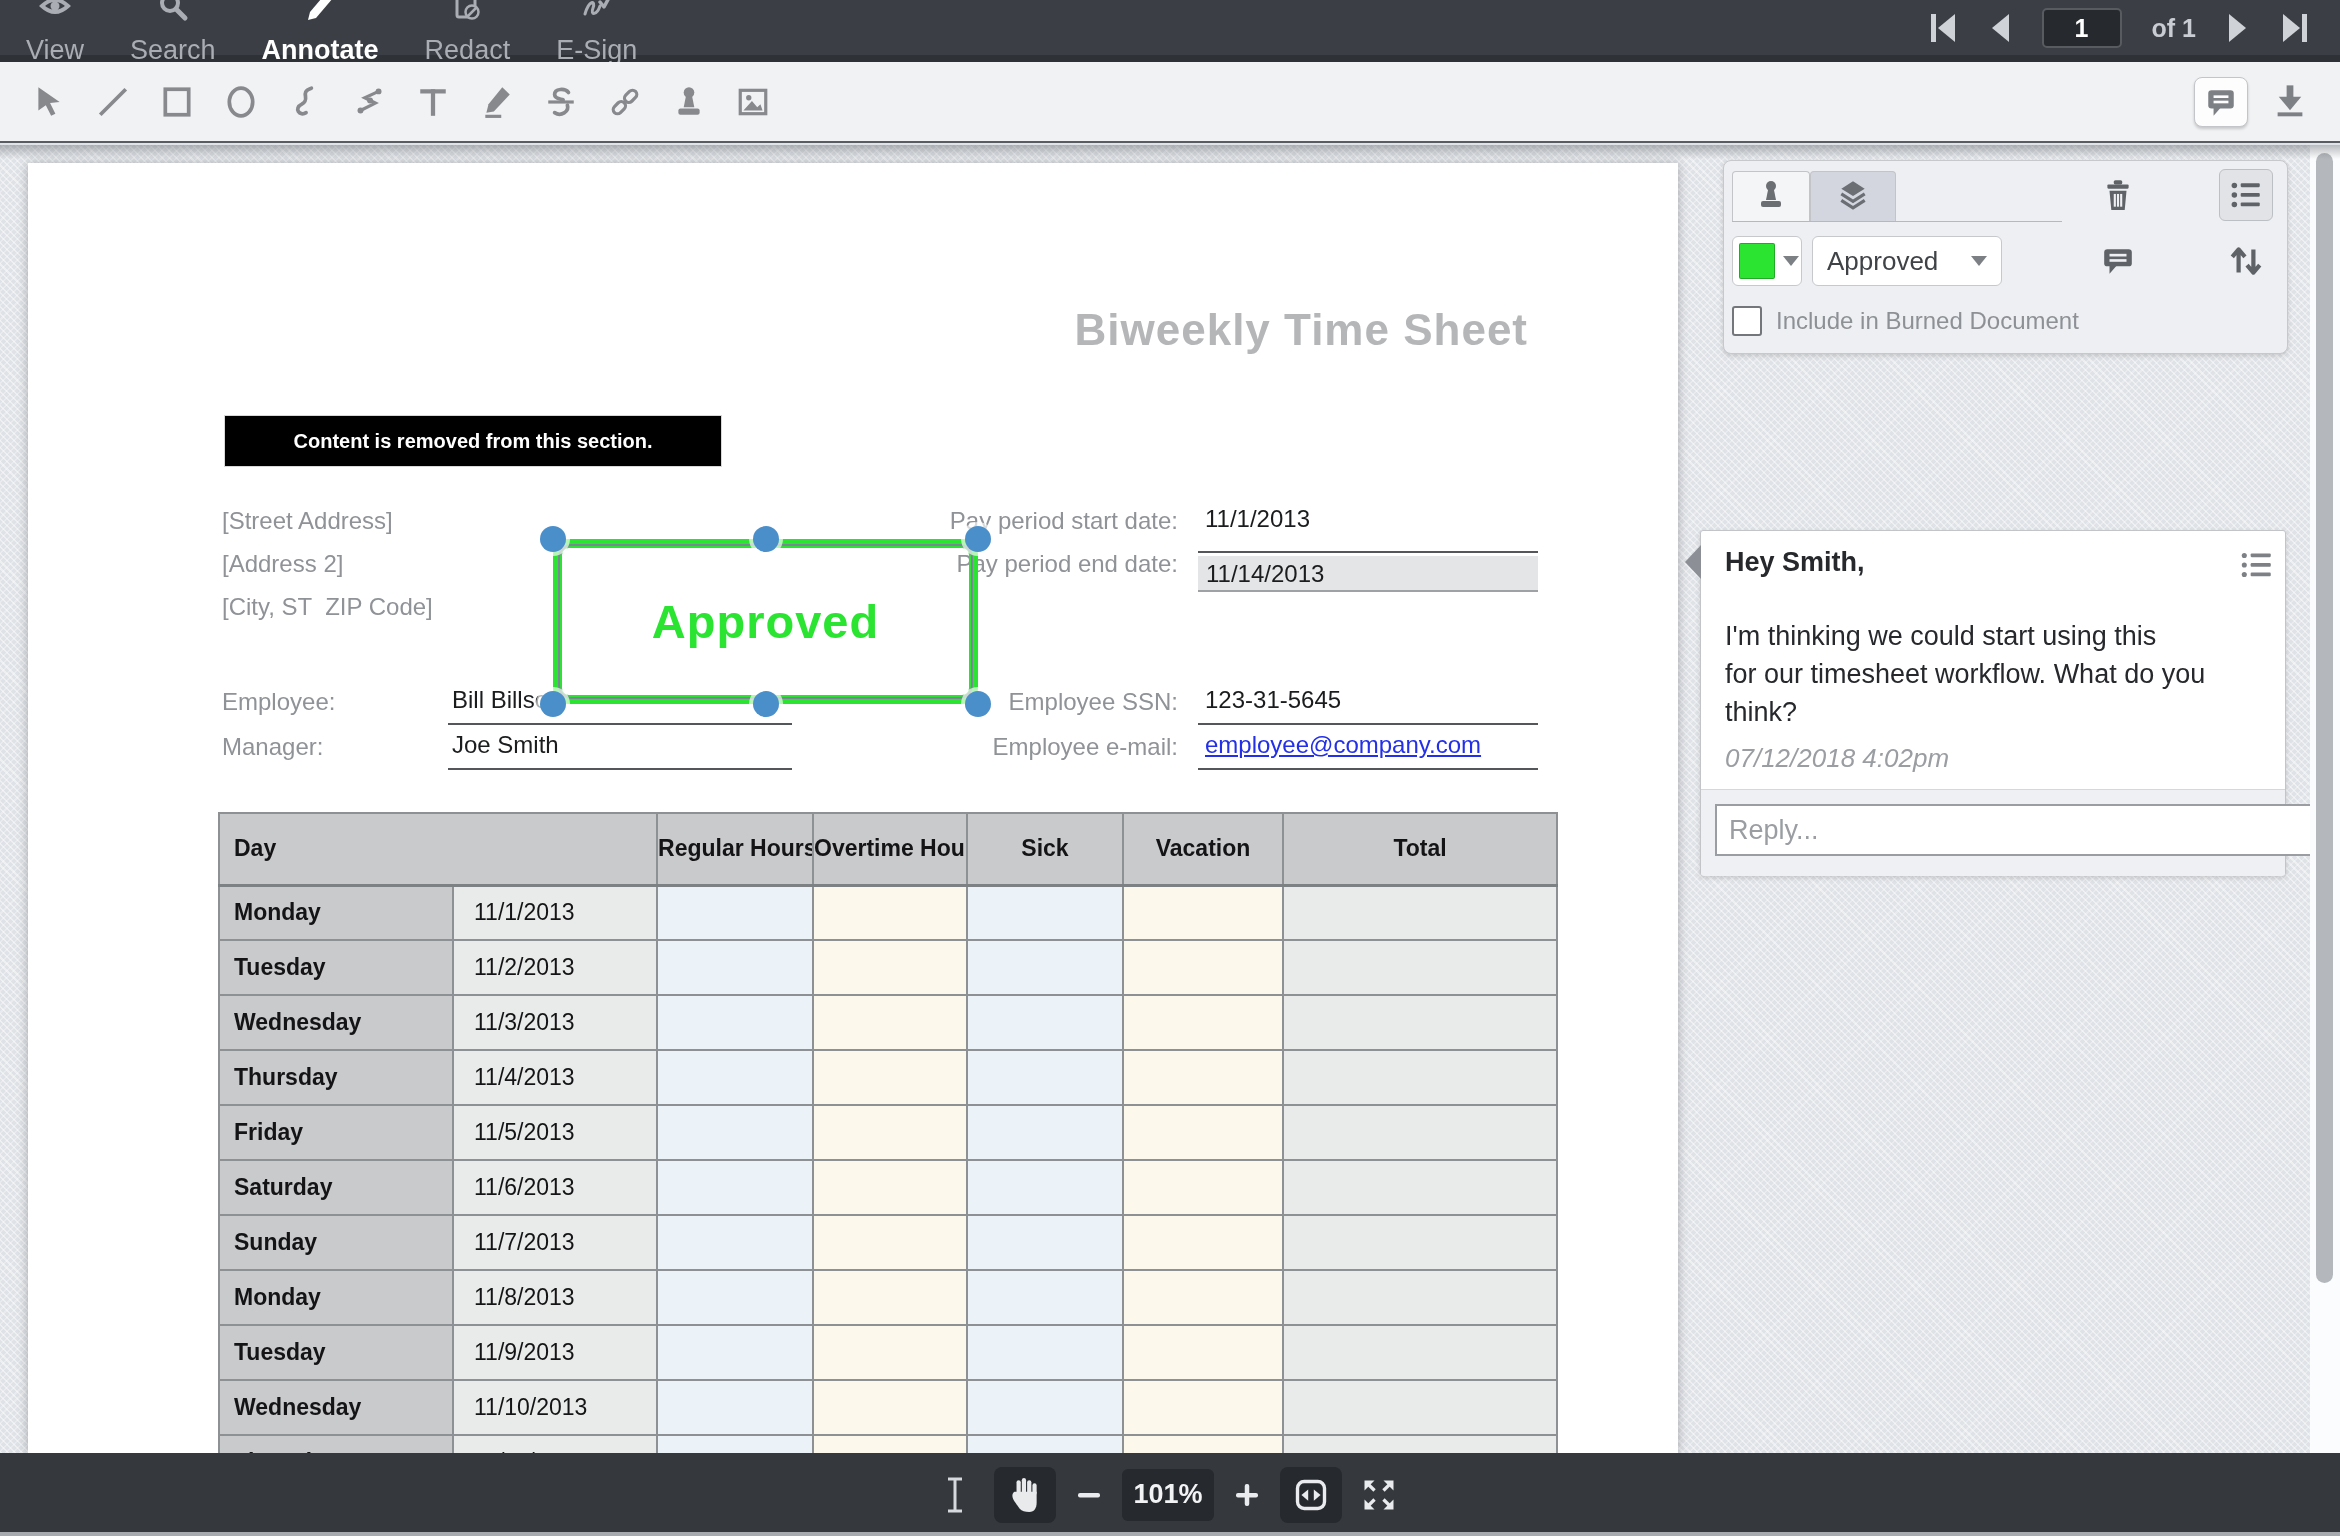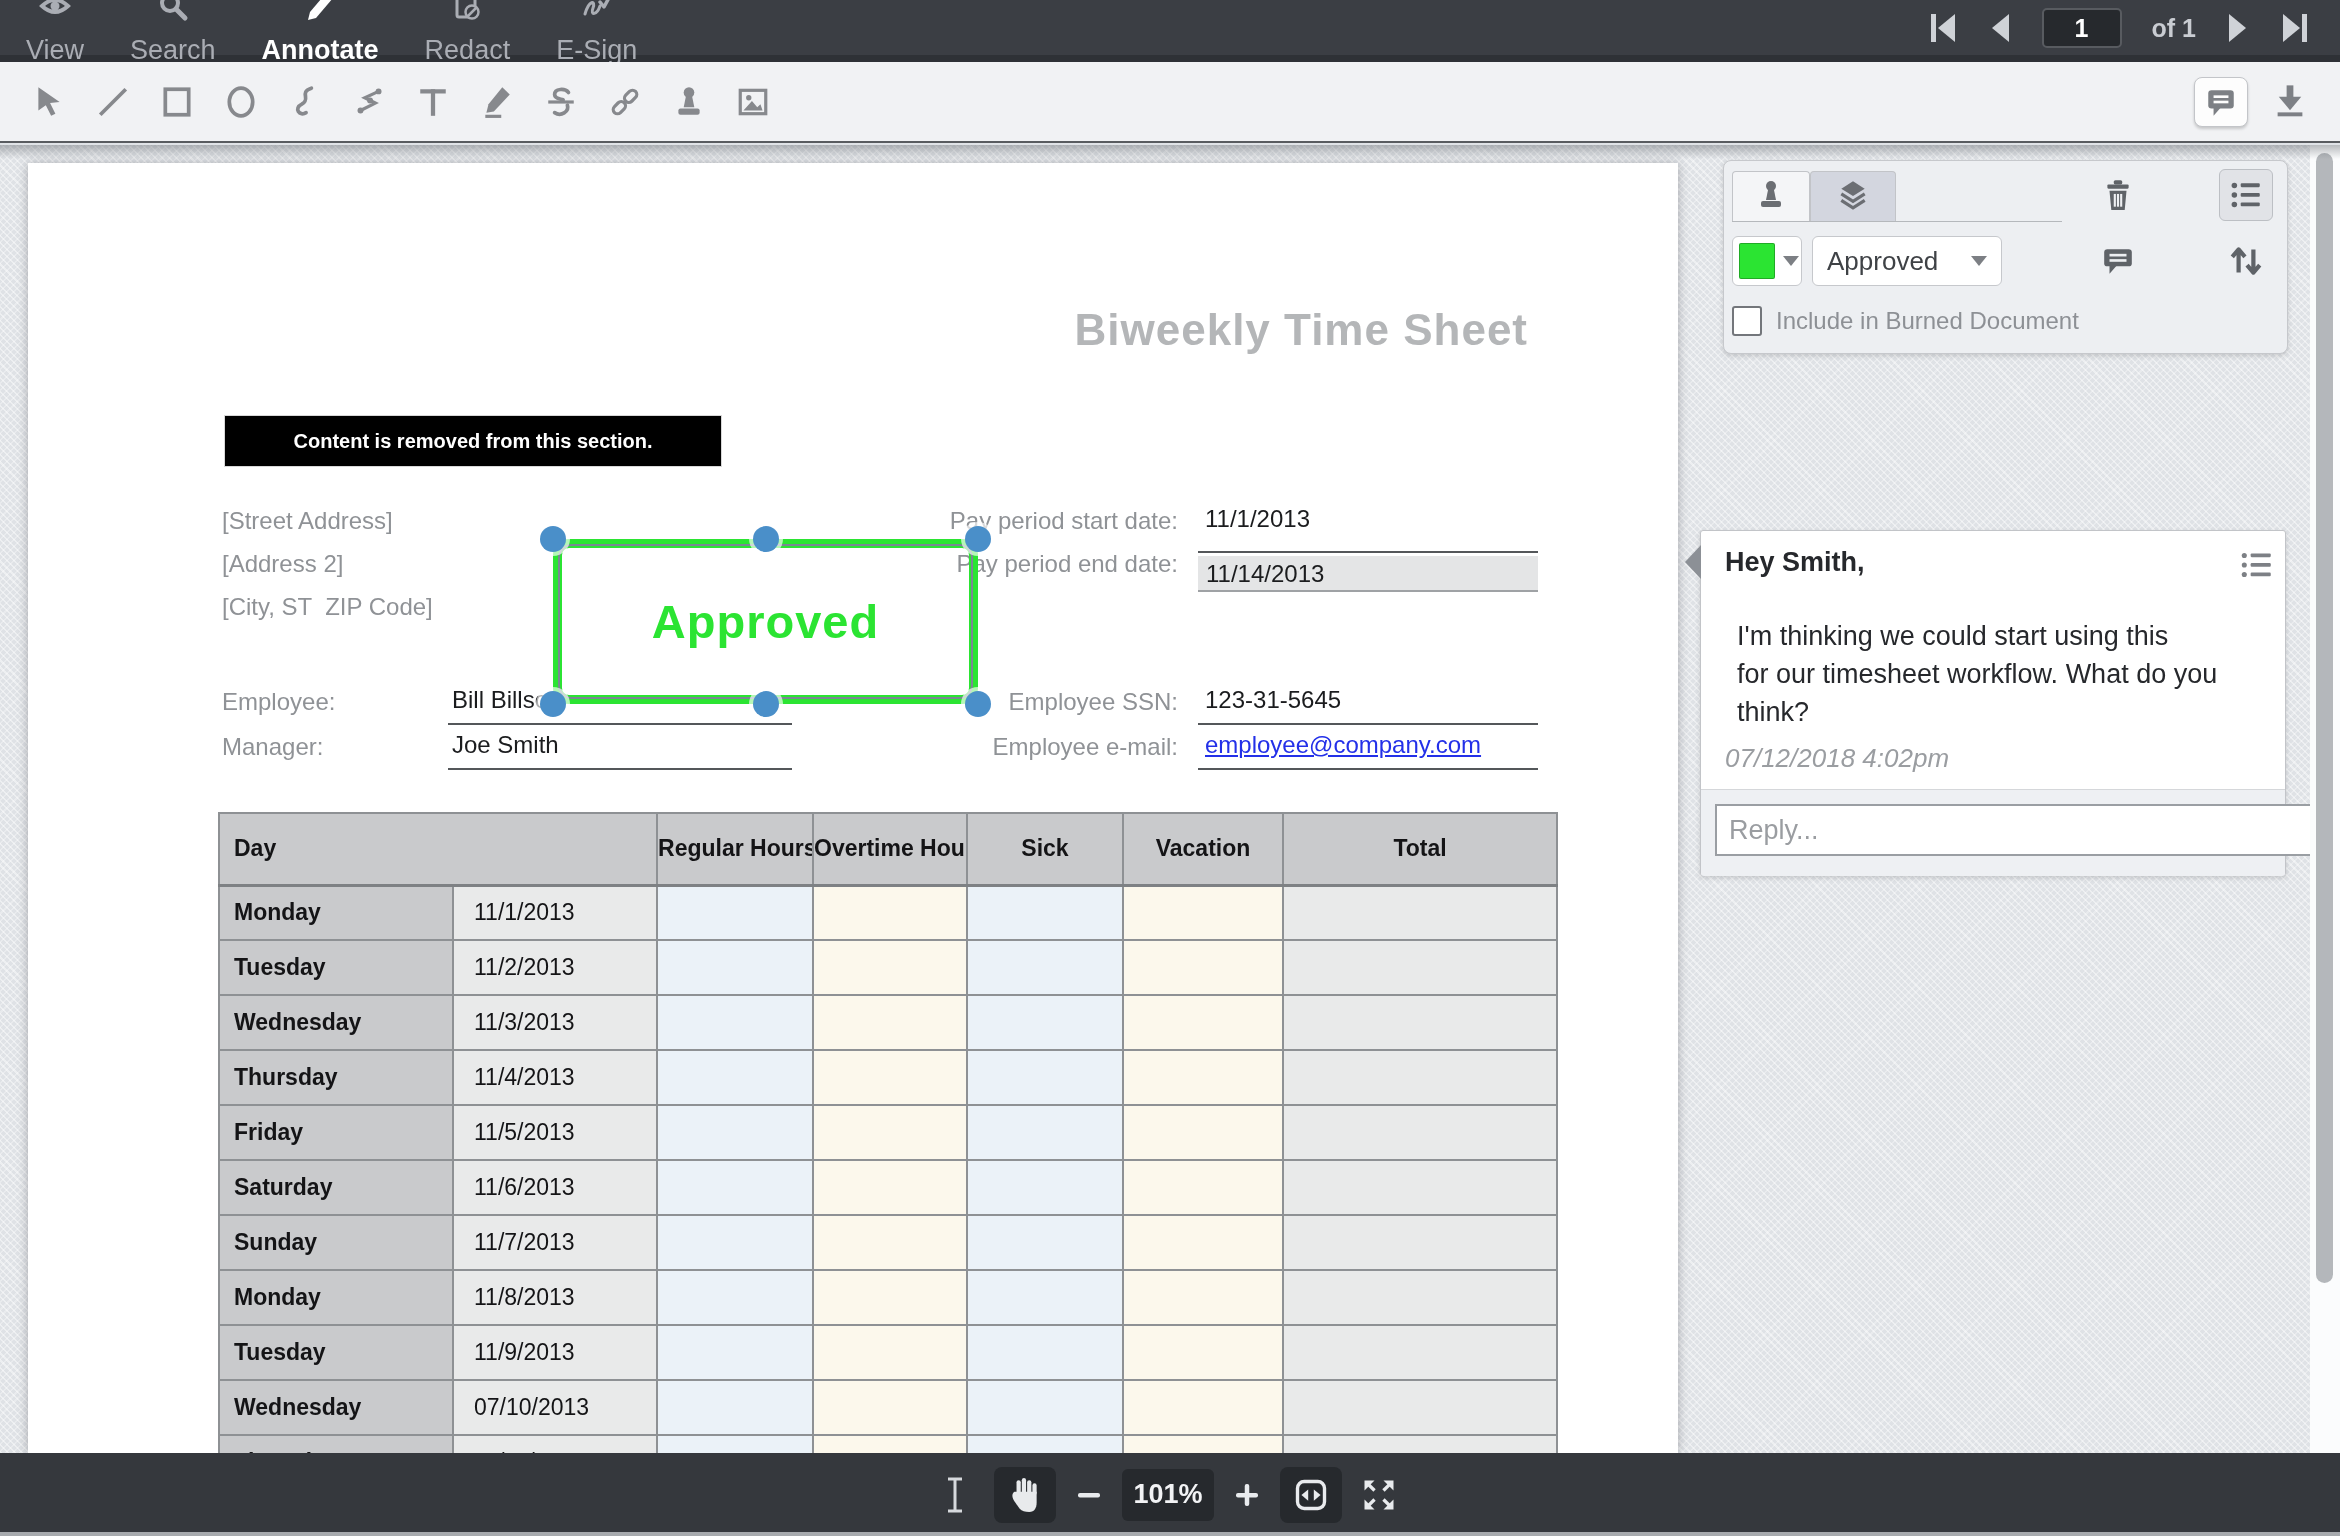--- a/index.html
+++ b/index.html
@@ -97,21 +97,21 @@
   .stamp-select-dd span { font-size:26px; color:#3f4246; font-weight:500; }
   .cb { position:absolute; left:8px; top:145px; width:30px; height:30px; background:#fff; border:2px solid #73767b; border-radius:3px; }
   .cb-label { position:absolute; left:52px; top:145px; line-height:30px; font-size:24px; color:#8d9095; }
 
   .comment-card { position:absolute; left:1700px; top:385px; width:586px; height:346px; background:#fff;
                   border:1px solid #c2c4c8; border-radius:3px; box-shadow:0 2px 5px rgba(0,0,0,0.15); }
   .pointer { position:absolute; left:-16px; top:14px; width:0; height:0;
              border-top:17px solid transparent; border-bottom:17px solid transparent; border-right:16px solid #8c9096; }
   .cc-title { position:absolute; left:24px; top:16px; font-size:27px; font-weight:700; color:#26282c; }
   .cc-menu { position:absolute; left:538px; top:18px; color:#7d8085; }
-  .cc-body { position:absolute; left:24px; top:86px; width:530px; font-size:27px; line-height:38px; color:#26282c;margin-left:12px; }
+  .cc-body { position:absolute; left:24px; top:86px; width:530px; font-size:27px; line-height:38px; color:#26282c; }
   .cc-time { position:absolute; left:24px; top:212px; font-size:26px; font-style:italic; color:#9a9da1; }
   .cc-footer { position:absolute; left:0; top:258px; width:100%; height:87px; background:#eef0f3;
                border-top:1px solid #d5d7da; border-radius:0 0 3px 3px; }
   .reply-input { position:absolute; left:14px; top:14px; width:655px; height:52px; background:#fff;
                  border:2px solid #9a9ea3; font-size:27px; color:#46484c; padding-left:12px;
                  font-family:"Liberation Sans",sans-serif; }
   .reply-input::placeholder { color:#9a9da1; }
 
   .scroll-track { position:absolute; left:2310px; top:0; width:30px; height:1308px; background:#fbfcfd; }
   .scroll-thumb { position:absolute; left:6px; top:8px; width:17px; height:1130px; background:#b4b7bb; border-radius:9px; }
@@ -435,21 +435,21 @@
               <td class="day">Tuesday</td>
               <td class="date">11/9/2013</td>
               <td class="reg"></td>
               <td class="ot"></td>
               <td class="sick"></td>
               <td class="vac"></td>
               <td class="total"></td>
             </tr>
         <tr>
               <td class="day">Wednesday</td>
-              <td class="date">07/10/2013</td>
+              <td class="date">11/10/2013</td>
               <td class="reg"></td>
               <td class="ot"></td>
               <td class="sick"></td>
               <td class="vac"></td>
               <td class="total"></td>
             </tr>
         <tr>
               <td class="day">Thursday</td>
               <td class="date">11/11/2013</td>
               <td class="reg"></td>

